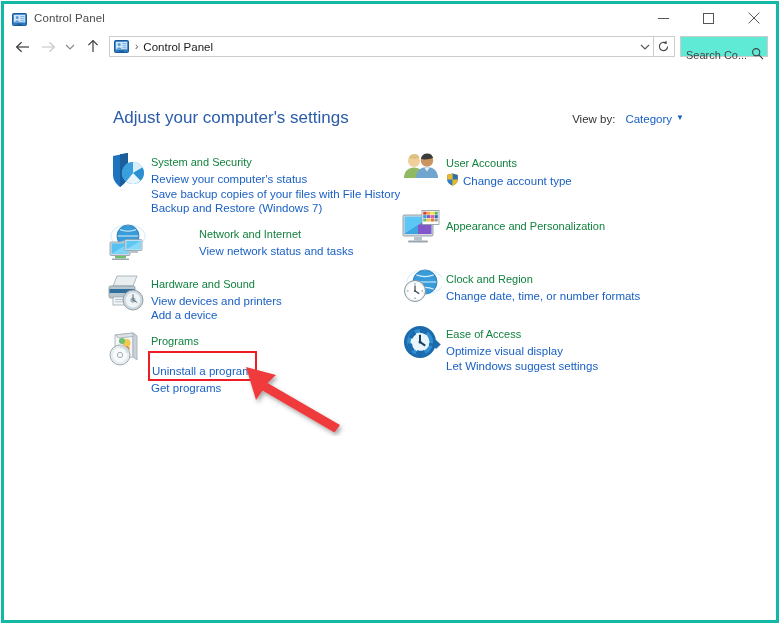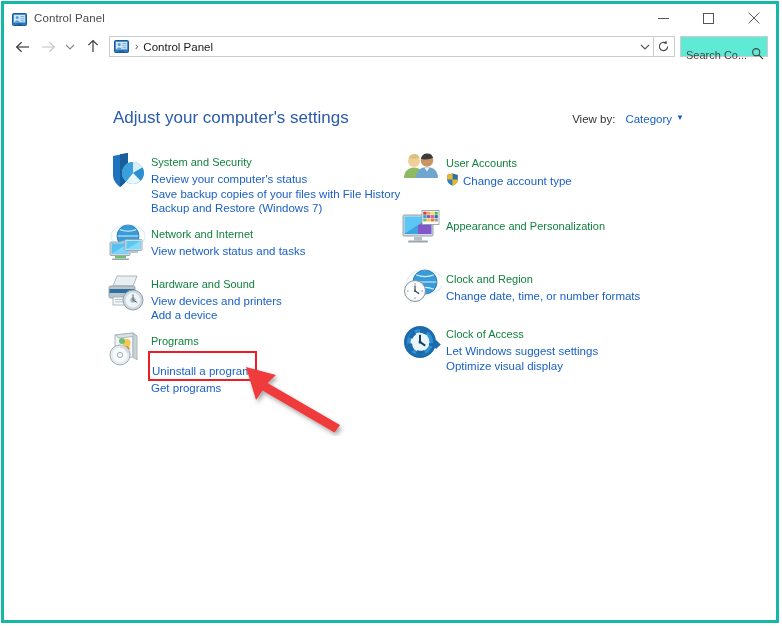--- a/index.html
+++ b/index.html
@@ -250,21 +250,21 @@
     border: 2px solid #ee1c25;
     padding: 12px 3px 1px 2px;
     margin-left: -3px;
     line-height: 13px;
     position: relative;
     z-index: 5;
   }
 
   
   .cat.c-sys    { margin-bottom: 7px; }
-  .cat.c-net    { margin-bottom: 8px; }
+  .cat.c-net    { margin-bottom: 8px; gap: 48px; }
   .cat.c-hw     { margin-bottom: 7px; }
   .cat.c-prog   { margin-bottom: 0; }
   .cat.c-user   { margin-bottom: 16px; }
   .cat.c-appear { margin-bottom: 17px; }
   .cat.c-clock  { margin-bottom: 13px; }
 
   .cat.c-appear .cat-body,
   .cat.c-user   .cat-body { padding-top: 2px; }
   .cat.c-appear .cat-title { line-height: 30px; }
 
@@ -633,23 +633,23 @@
               <path d="M9 29 a13.4 13.4 0 0 1 -3.4 -8.6 l4.4 0.2 a9.3 9.3 0 0 0 2.4 5.8 z"></path>
               <path d="M23.6 30.6 a13.4 13.4 0 0 1 -10.2 0.6 l1.8 -3.9 a9.3 9.3 0 0 0 6.8 -0.4 z"></path>
             </g>
             <line x1="18" y1="19" x2="18" y2="11.8" stroke="#16405f" stroke-width="2"></line>
             <line x1="18" y1="19" x2="23.2" y2="22.6" stroke="#16405f" stroke-width="2"></line>
             <circle cx="18" cy="19" r="1.5" fill="#16405f"></circle>
             <path d="M27 21.5 L36.5 21.5 M33.2 18 L37 21.5 L33.2 25" fill="none" stroke="#1b6aad" stroke-width="2.4"></path>
           </svg>
         </div>
         <div class="cat-body">
-          <div class="cat-title">Clock of Access</div>
+          <div class="cat-title">Ease of Access</div>
+          <a class="cat-link">Optimize visual display</a>
           <a class="cat-link">Let Windows suggest settings</a>
-          <a class="cat-link">Optimize visual display</a>
         </div>
       </div>
 
     </div>
 
 
     <div class="red-arrow">
       <svg width="110" height="75" viewBox="0 0 110 75">
         <defs>
           <filter id="arrShadow" x="-30%" y="-30%" width="180%" height="180%">

